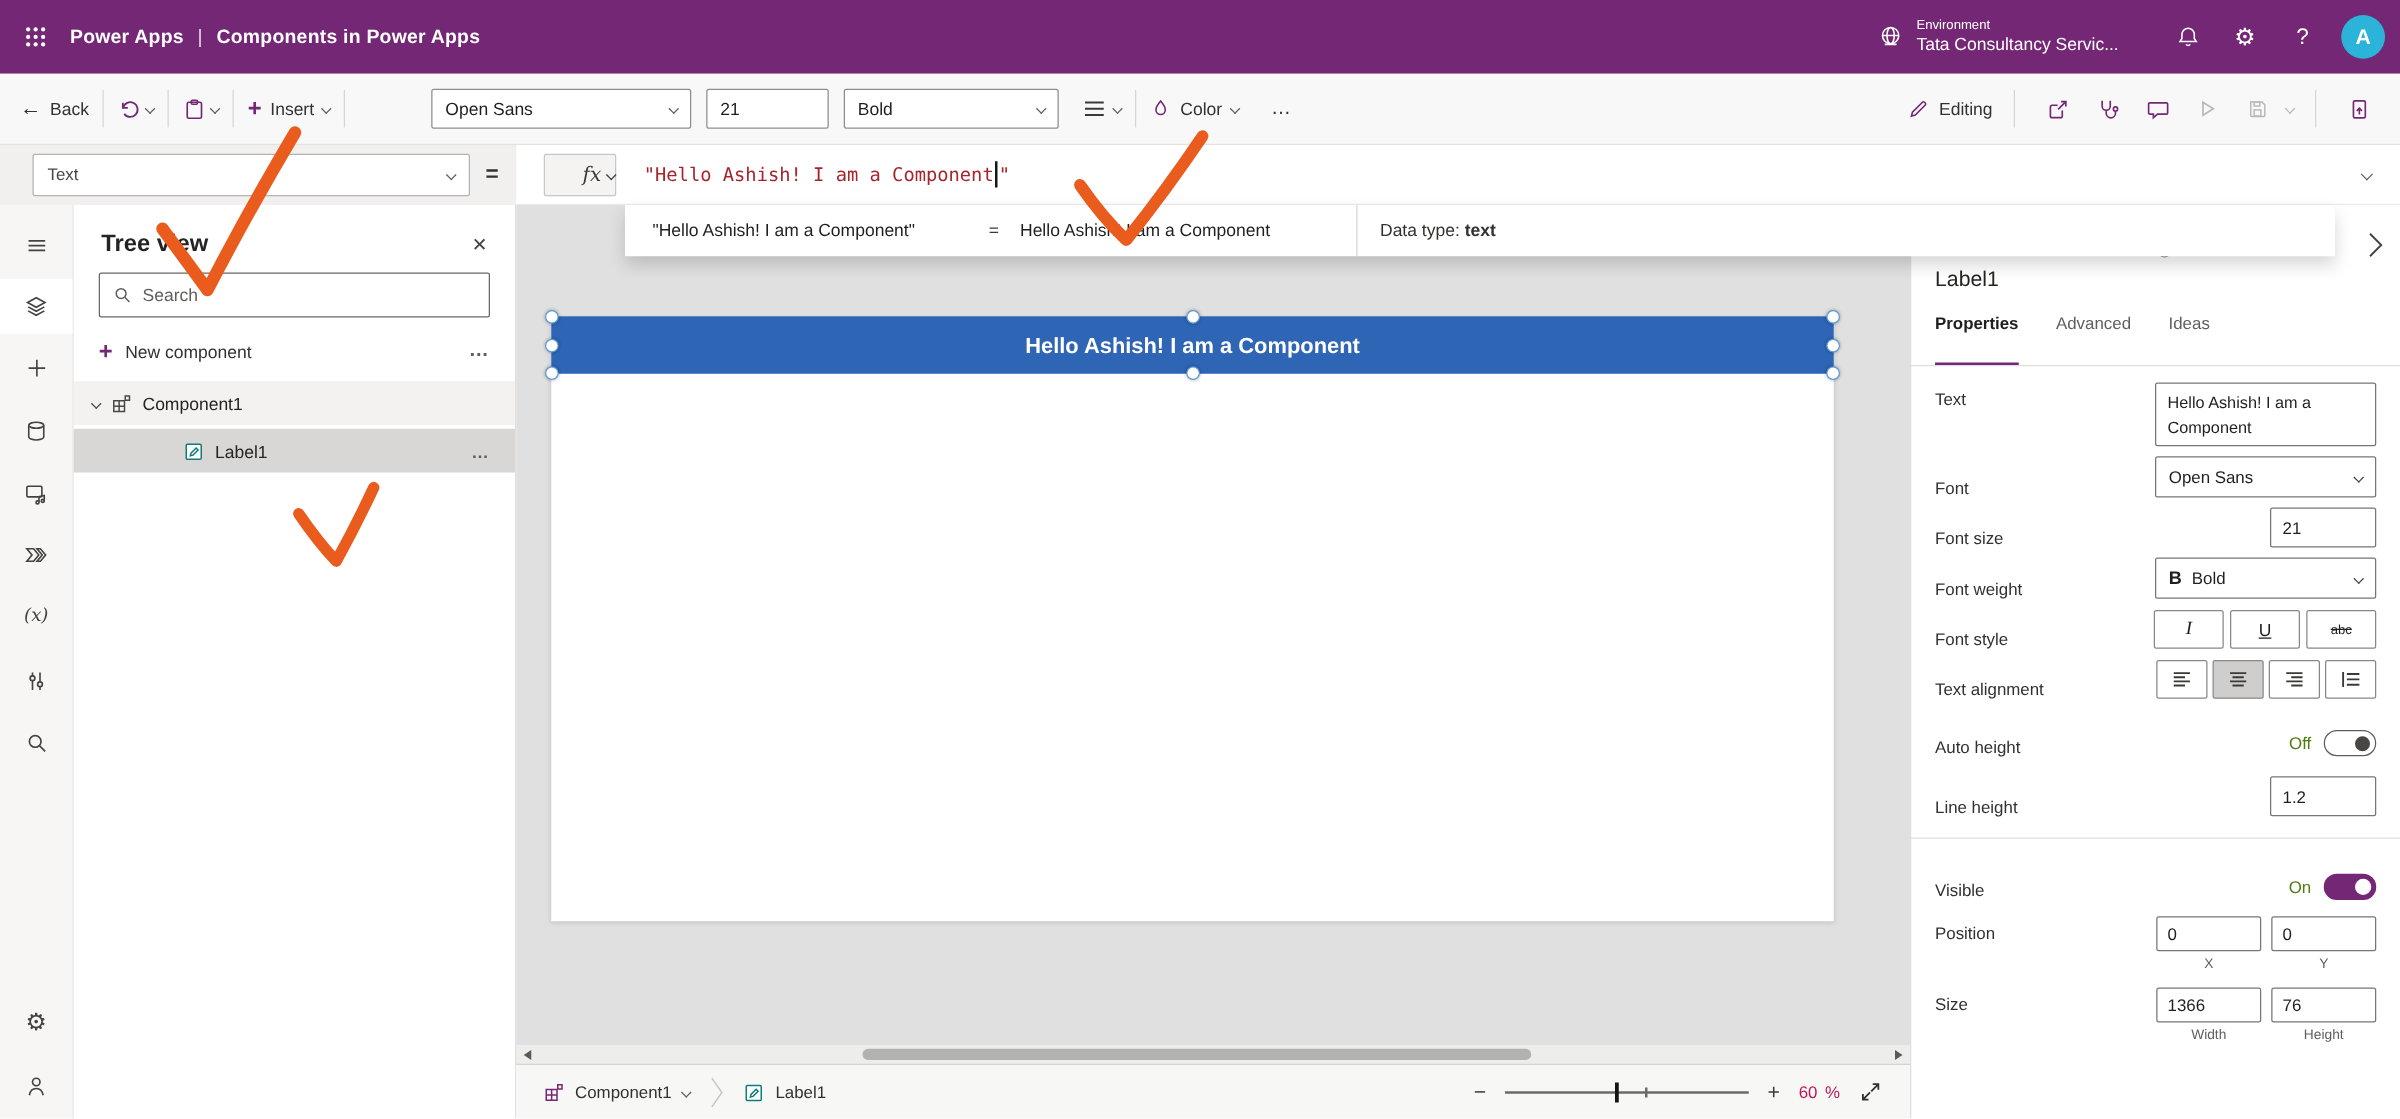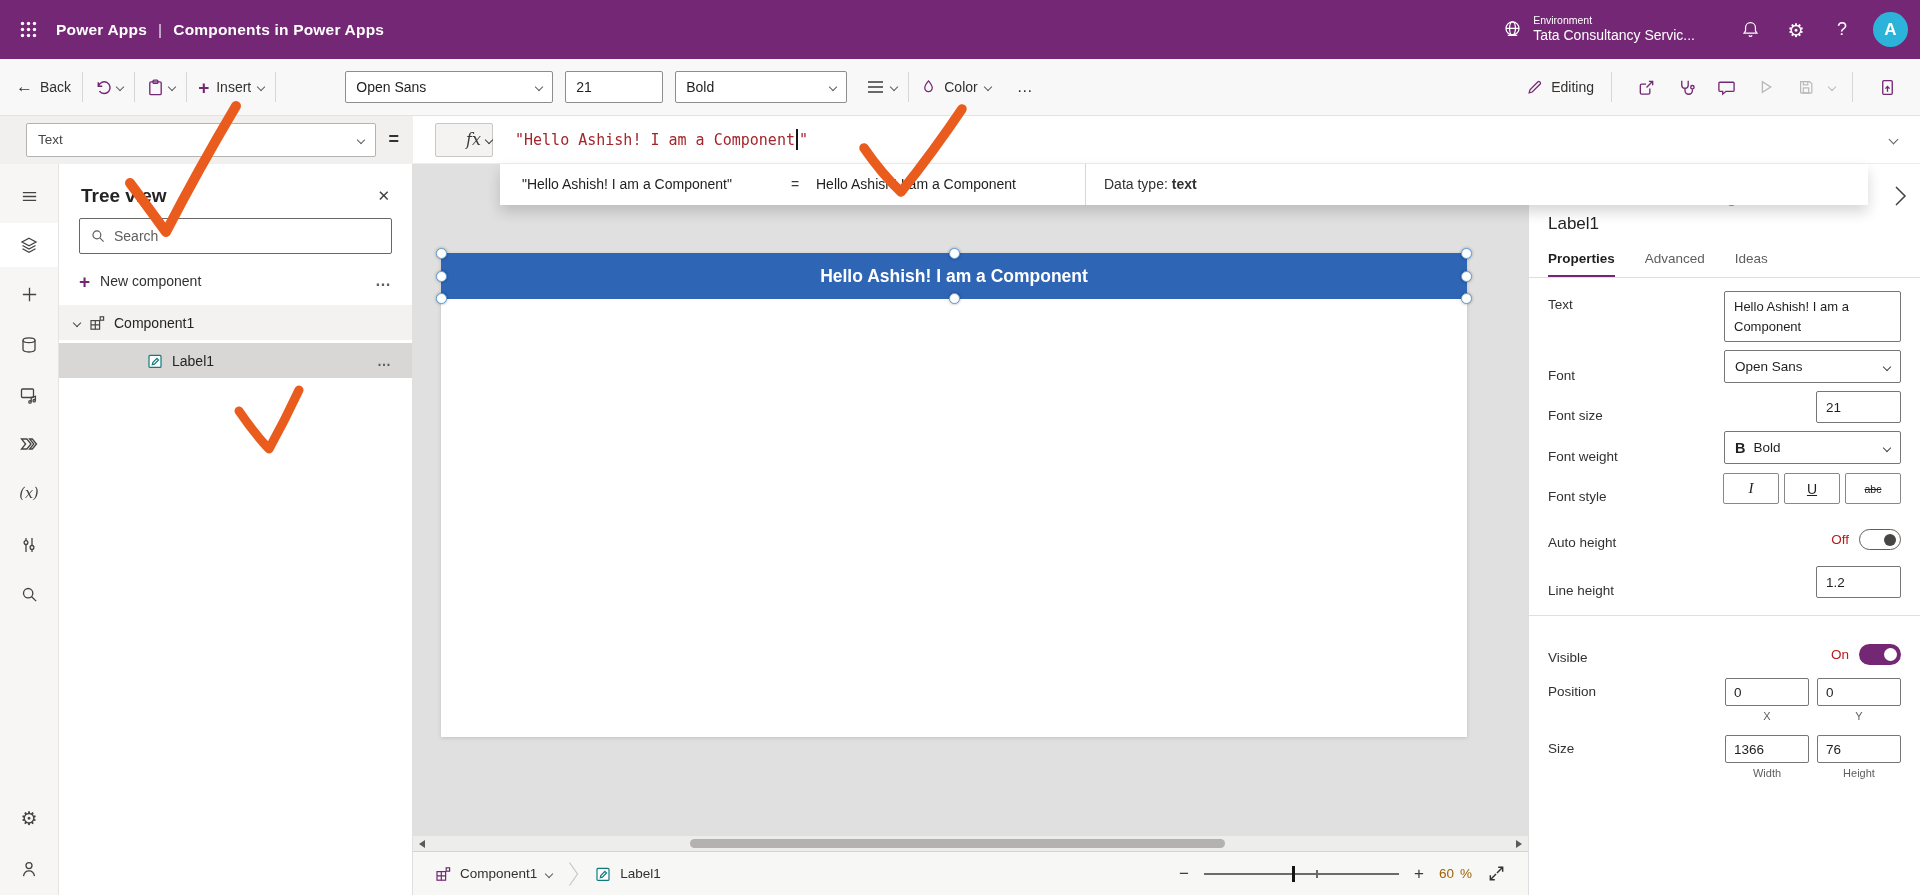--- a/index.html
+++ b/index.html
@@ -87,48 +87,48 @@
 
 #statusbar{position:absolute;left:413px;top:851px;width:1115px;height:44px;background:#f7f7f6;border-top:1px solid #d6d4d2;display:flex;align-items:center;padding:0 22px;font-size:13.5px;color:#323130}
 .crumb{display:flex;align-items:center;gap:9px;cursor:pointer}
 .bsep{margin:0 16px}
 .zoomctl{margin-left:auto;display:flex;align-items:center;gap:15px}
 .zbtn{font-size:17px;color:#3b3a39;cursor:pointer}
 .ztrack{position:relative;width:195px;height:18px;cursor:pointer}
 .zline{position:absolute;left:0;right:0;top:8px;height:2px;background:#6b6b6b}
 .zhandle{position:absolute;left:88px;top:1px;width:3px;height:16px;background:#141414;cursor:grab}
 .ztick{position:absolute;left:112px;top:5px;width:2px;height:8px;background:#6b6b6b}
-.zval{display:flex;gap:6px;font-size:13.5px;color:#a16207}
+.zval{display:flex;gap:6px;font-size:13.5px;color:#be185d}
 
 #props{position:absolute;left:1528px;top:164px;width:392px;height:731px;background:#fff;border-left:1px solid #e1dfdd;padding:0 19px;font-size:13.5px;color:#323130}
 .clip-area{position:relative;height:44px;margin:0 -19px}
 .clip-line{position:absolute;left:10px;top:26px;width:260px;height:1px;background:#b5b3b1}
 .clip-smudge{position:absolute;left:10px;top:30px;width:42px;height:9px;background:#4a4846;opacity:.75}
 .clip-circle{position:absolute;left:196px;top:29px;width:13px;height:13px;border:1.4px solid #8a8886;border-radius:50%}
 .pcol{position:absolute;right:13px;top:21px;cursor:pointer;color:#424242}
 .pname{font-size:17px;color:#252423;margin-top:6px}
 .ptabs{display:flex;gap:30px;margin-top:17px;font-size:13.5px}
-.ptab{padding-bottom:9px;color:#605e5c;cursor:pointer}
+.ptab{padding-bottom:24px;color:#605e5c;cursor:pointer}
 .ptab.active{color:#201f1e;font-weight:bold;border-bottom:2.5px solid var(--brand)}
 .pdivider{height:1px;background:#e1dfdd;margin:0 -19px}
 .prow{display:flex;align-items:flex-end;justify-content:space-between;margin-top:8px;min-height:32px}
 .plabel{color:#323130}
 .ptextbox{width:177px;min-height:50px;border:1px solid #767674;border-radius:2px;padding:5px 9px;font-size:13px;line-height:1.5;color:#201f1e;cursor:text}
 .pdd{width:177px;height:33px;border:1px solid #767674;border-radius:2px;background:#fff;display:flex;align-items:center;justify-content:space-between;padding:0 10px;color:#201f1e;cursor:pointer}
 .pdd .bweight{font-weight:bold;font-size:14.5px;margin-right:8px}
 .pin{width:85px;height:32px;border:1px solid #767674;border-radius:2px;padding:0 9px;font-size:13.5px;color:#201f1e;font-family:inherit}
 .btngroup{display:flex;gap:5px}
 .sbtn{width:56px;height:31px;border:1px solid #8a8886;border-radius:2px;background:#fff;display:flex;align-items:center;justify-content:center;cursor:pointer;color:#201f1e}
 .sbtn .it{font-family:"Liberation Serif",serif;font-style:italic;font-size:15px}
 .sbtn .un{text-decoration:underline;font-size:14px}
 .sbtn .st{text-decoration:line-through;font-size:10.5px}
 .abtn{width:41px;height:31px;border:1px solid #8a8886;border-radius:2px;background:#fff;display:flex;align-items:center;justify-content:center;cursor:pointer}
 .abtn.sel{background:#cfcecd}
 .togglewrap{display:flex;align-items:center;gap:10px}
-.tstate{color:#b91c1c}
+.tstate{color:#4d7c0f}
 .tgl{width:42px;height:21px;border-radius:11px;position:relative;cursor:pointer;flex:none}
 .tgl.off{background:#fff;border:1px solid #5f5d5b}
 .tgl.off .knob{position:absolute;right:4px;top:3.5px;width:12px;height:12px;border-radius:50%;background:#484644}
 .tgl.on{background:var(--brand)}
 .tgl.on .knob{position:absolute;right:4px;top:4px;width:13px;height:13px;border-radius:50%;background:#fff}
 .dualrow{display:flex;justify-content:space-between;align-items:flex-start;margin-top:13px}
 .dualrow .plabel{margin-top:6px}
 .dcols{display:flex;gap:8px}
 .dcol{display:flex;flex-direction:column;align-items:center;gap:4px}
 .pin2{width:84px;height:28px;border:1px solid #767674;border-radius:2px;padding:0 8px;font-size:13.5px;color:#201f1e;font-family:inherit}
@@ -545,20 +545,45 @@
           </div>
         <div class="sbtn">
             <span class="un">U</span>
           </div>
         <div class="sbtn">
             <span class="st">abc</span>
           </div>
       </div>
     </div>
 
+    <div class="prow">
+      <span class="plabel">Text alignment</span>
+      <div class="btngroup" style="gap:4px">
+        <div class="abtn">
+          <svg width="15" height="13" viewBox="0 0 15 13" stroke="#3b3a39" stroke-width="1.5">
+              <path d="M1 1.5h13M1 4.8h9M1 8.1h13M1 11.4h9"></path>
+            </svg>
+        </div>
+        <div class="abtn sel">
+          <svg width="15" height="13" viewBox="0 0 15 13" stroke="#3b3a39" stroke-width="1.5">
+              <path d="M1 1.5h13M3 4.8h9M1 8.1h13M3 11.4h9"></path>
+            </svg>
+        </div>
+        <div class="abtn">
+          <svg width="15" height="13" viewBox="0 0 15 13" stroke="#3b3a39" stroke-width="1.5">
+              <path d="M1 1.5h13M5 4.8h9M1 8.1h13M5 11.4h9"></path>
+            </svg>
+        </div>
+        <div class="abtn">
+          <svg width="15" height="13" viewBox="0 0 15 13" stroke="#3b3a39" stroke-width="1.5">
+              <path d="M1.5 0.5v12M4.5 2.2h10M4.5 6.5h10M4.5 10.8h10"></path>
+            </svg>
+        </div>
+      </div>
+    </div>
 
     <div class="prow" style="margin-top:14px">
       <span class="plabel">Auto height</span>
       <div class="togglewrap">
         <span class="tstate">Off</span>
         <div class="tgl off">
             <span class="knob"></span>
           </div>
       </div>
     </div>

